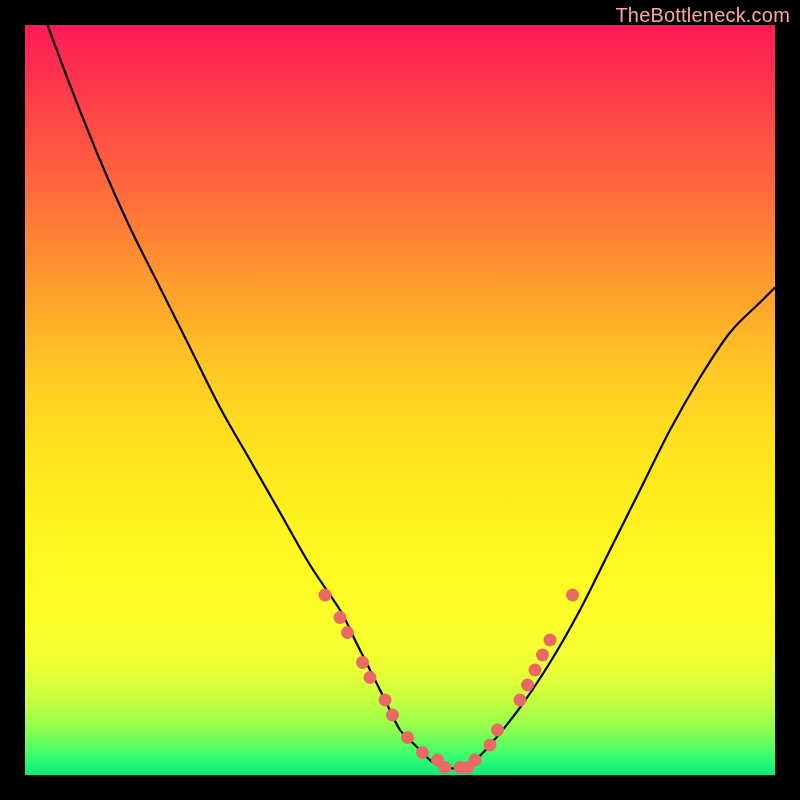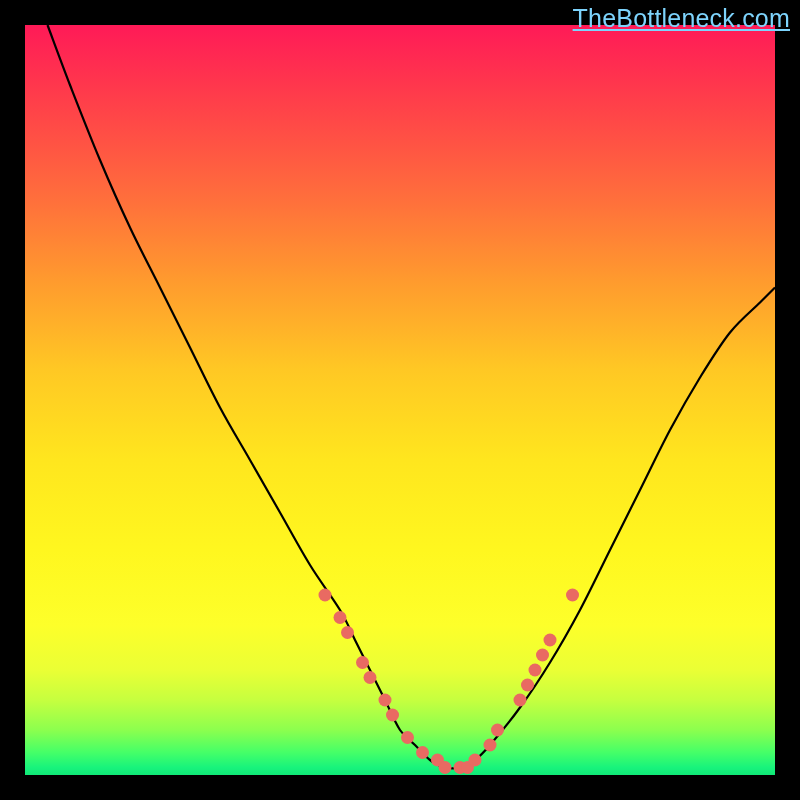--- a/index.html
+++ b/index.html
@@ -46,25 +46,24 @@
     left: 0;
     top: 0;
     width: 750px;
     height: 750px;
     overflow: visible;
   }
   .watermark {
     position: absolute;
     top: 4px;
     right: 10px;
-    font-size: 25px;
-    color: #7dd3fc;
+    font-size: 20px;
+    color: #fca5a5;
     letter-spacing: 0.2px;
     user-select: none;
-    text-decoration: underline;
   }
 </style>
 </head>
 <body>
 
 <div class="stage">
 
   <div class="plot-area">
     <svg class="curve" viewBox="0 0 750 750" preserveAspectRatio="none">
       <path id="curve-path" fill="none" stroke="#000000" stroke-width="2.2" d="M 22.5 0 C 26.3 10.0, 36.3 37.5, 45.0 60.0 C 53.8 82.5, 65.0 111.3, 75.0 135.0 C 85.0 158.8, 95.0 181.3, 105.0 202.5 C 115.0 223.8, 125.0 242.5, 135.0 262.5 C 145.0 282.5, 155.0 302.5, 165.0 322.5 C 175.0 342.5, 185.0 363.8, 195.0 382.5 C 205.0 401.3, 215.0 417.5, 225.0 435.0 C 235.0 452.5, 245.0 470.0, 255.0 487.5 C 265.0 505.0, 275.0 523.8, 285.0 540.0 C 295.0 556.3, 307.5 572.5, 315.0 585.0 C 322.5 597.5, 325.0 605.0, 330.0 615.0 C 335.0 625.0, 340.0 635.0, 345.0 645.0 C 350.0 655.0, 355.0 665.0, 360.0 675.0 C 365.0 685.0, 370.0 697.5, 375.0 705.0 C 380.0 712.5, 385.0 715.0, 390.0 720.0 C 395.0 725.0, 400.0 731.3, 405.0 735.0 C 410.0 738.8, 415.0 741.3, 420.0 742.5 C 425.0 743.8, 430.0 743.8, 435.0 742.5 C 440.0 741.3, 445.0 738.8, 450.0 735.0 C 455.0 731.3, 457.5 728.8, 465.0 720.0 C 472.5 711.3, 485.0 696.3, 495.0 682.5 C 505.0 668.8, 515.0 653.8, 525.0 637.5 C 535.0 621.3, 545.0 603.8, 555.0 585.0 C 565.0 566.3, 575.0 545.0, 585.0 525.0 C 595.0 505.0, 605.0 485.0, 615.0 465.0 C 625.0 445.0, 635.0 423.8, 645.0 405.0 C 655.0 386.3, 665.0 368.8, 675.0 352.5 C 685.0 336.3, 695.0 320.0, 705.0 307.5 C 715.0 295.0, 727.5 285.0, 735.0 277.5 C 742.5 270.0, 747.5 265.0, 750.0 262.5"></path>

